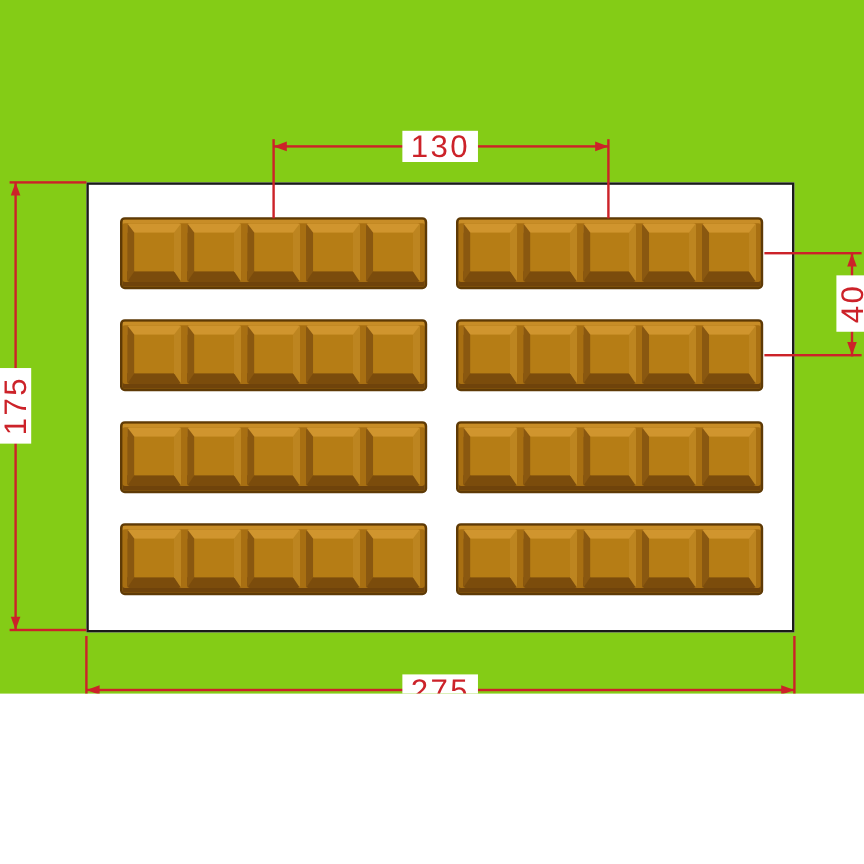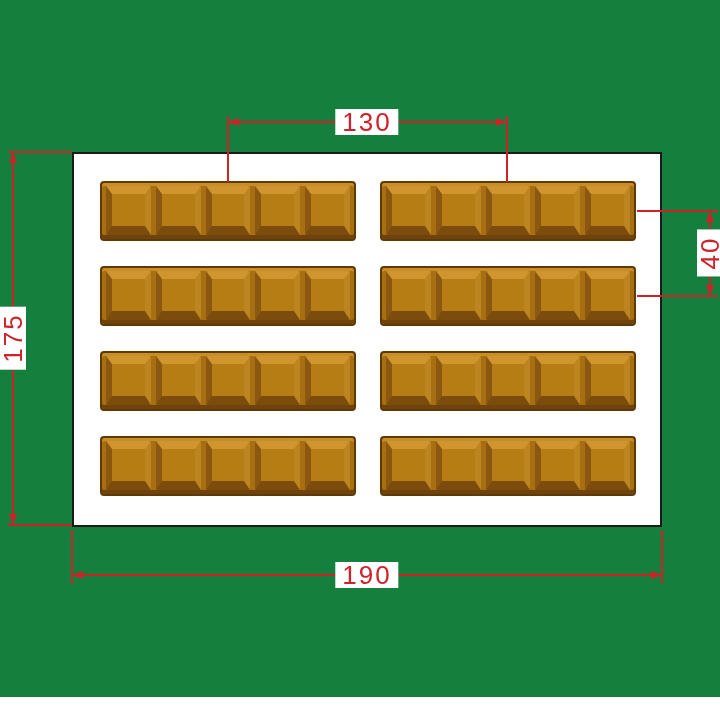--- a/index.html
+++ b/index.html
@@ -8,21 +8,21 @@
     --choc-outline:#5e3a06;
     --choc-base:#a86f12;
     --choc-face:#b67d15;
     --choc-hi:#d0952e;
     --choc-hi2:#bd8520;
     --choc-sh:#8a5810;
     --choc-dk:#7b4c0c;
   }
   html,body{margin:0;padding:0;}
   body{background:#ffffff;font-family:"Liberation Sans", sans-serif;}
-  #stage{position:relative;width:720px;height:697px;background:#15803d;overflow:hidden;}
+  #stage{position:relative;width:720px;height:578px;background:#84cc16;overflow:hidden;}
 
   
   .mold{position:absolute;left:72px;top:152px;width:590px;height:375px;
         border:2px solid var(--black);box-sizing:border-box;background:#fff;}
 
   
   .bar{position:absolute;width:256px;height:60px;background:var(--choc-base);
        border:2px solid var(--choc-outline);box-sizing:border-box;border-radius:4px;
        display:flex;gap:5px;padding:3px 4px 4px 4px;
        box-shadow:inset 0 3px 0 #c88d27, inset 0 -4px 0 #6f430b;}
@@ -126,15 +126,15 @@
   <div class="dl" style="left:12px;top:152px;width:2px;height:373px"></div>
   <div class="arr arr-u" style="left:9px;top:152px"></div>
   <div class="arr arr-d" style="left:9px;top:514px"></div>
   <div class="dim-text vert" style="left:13px;top:338px">175</div>
 
   <div class="dl" style="left:71px;top:530px;width:2px;height:54px"></div>
   <div class="dl" style="left:661px;top:530px;width:2px;height:54px"></div>
   <div class="dl" style="left:72px;top:574px;width:590px;height:2px"></div>
   <div class="arr arr-l" style="left:72px;top:571px"></div>
   <div class="arr arr-r" style="left:651px;top:571px"></div>
-  <div class="dim-text" style="left:367px;top:575px">190</div>
+  <div class="dim-text" style="left:367px;top:575px">275</div>
 
 </div>
 
 </body></html>

